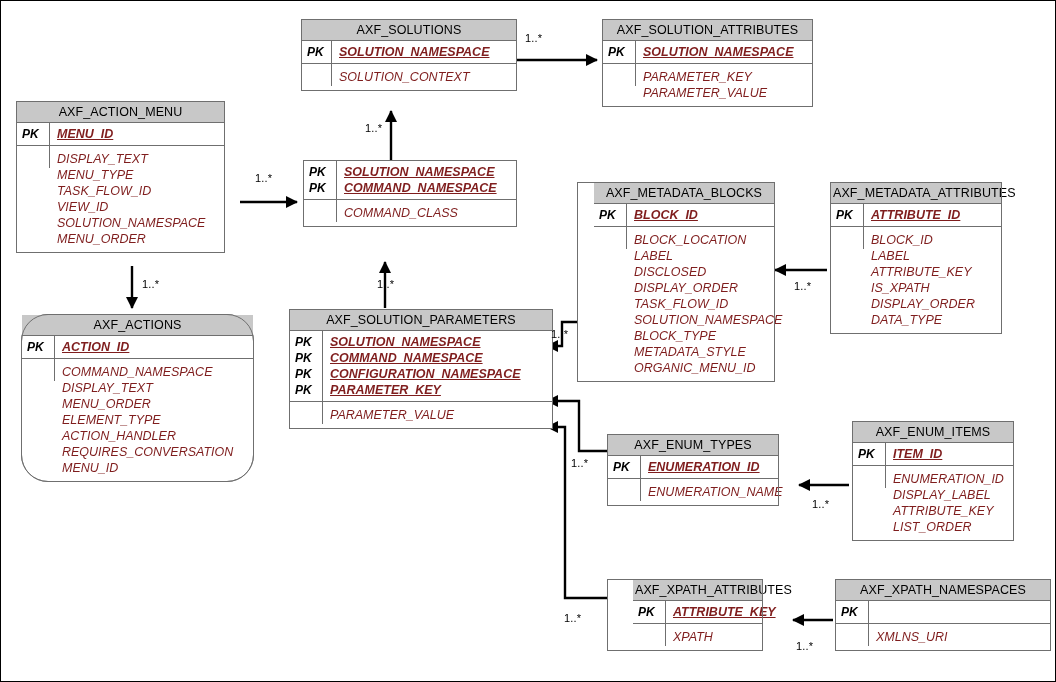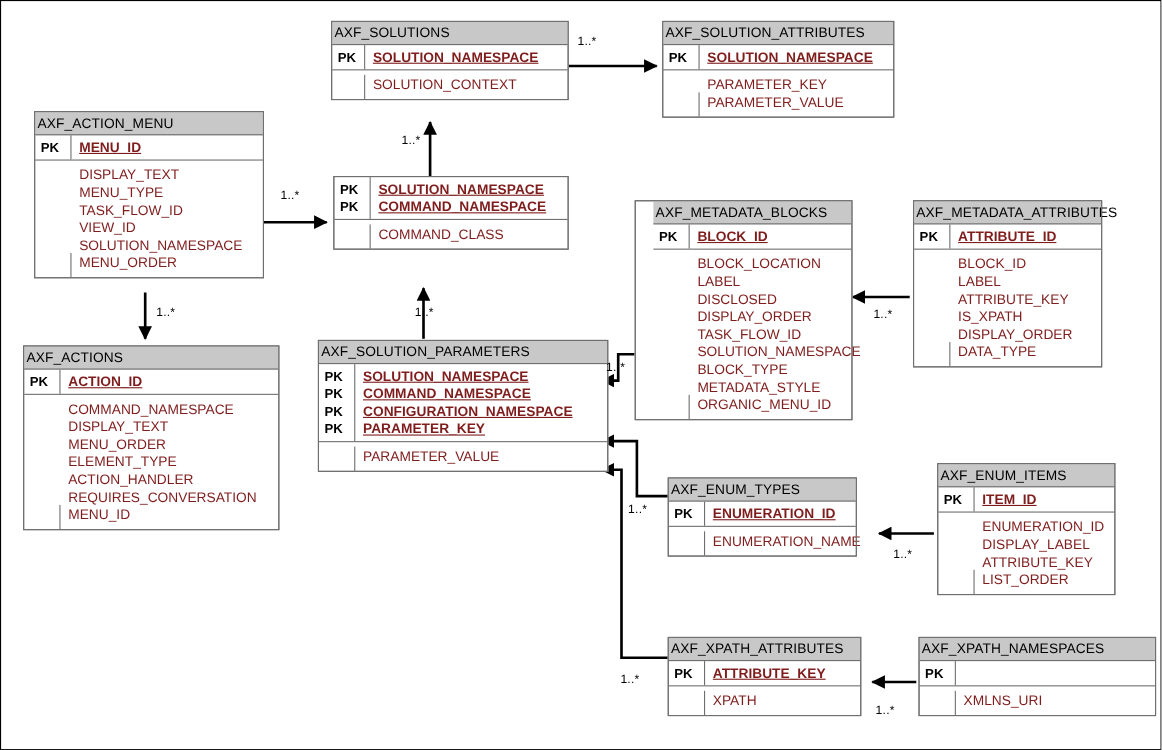--- a/index.html
+++ b/index.html
@@ -33,30 +33,31 @@
     background: #ffffff;
     border: 1px solid #777777;
     box-sizing: border-box;
     z-index: 2;
     outline: 1px solid #6f6f6f;
     outline-offset: -1px;
   }
   .ent-title {
     background: #c8c8c8;
     border-bottom: 1px solid #6f6f6f;
-    text-align: left;
+    text-align: center;
     font-size: 12.5px;
     color: #000000;
     padding: 3px 2px 3px 2px;
     letter-spacing: 0.1px;
     white-space: nowrap;
   }
   .ent-section {
     display: flex;
-    align-items: flex-end;
+    align-items: flex-start;
+    font-style: italic;
   }
   .ent-section.pk-section {
     border-bottom: 1px solid #6f6f6f;
   }
   .ent-keycol {
     flex: 0 0 auto;
     border-right: 1px solid #6f6f6f;
     box-sizing: border-box;
     padding: 3px 4px 3px 5px;
     font-size: 12px;
@@ -181,21 +182,21 @@
     </div>
     <div class="ent-section attr-section">
       <div class="ent-keycol" style="width:33px;">&nbsp;</div>
       <div class="ent-fieldcol">
         <div class="attr-field">PARAMETER_KEY</div>
         <div class="attr-field">PARAMETER_VALUE</div>
       </div>
     </div>
   </div>
 
-  <div class="entity" style="left:30px; top:100px; width:209px;">
+  <div class="entity" style="left:15px; top:100px; width:209px;">
     <div class="ent-title">AXF_ACTION_MENU</div>
     <div class="ent-section pk-section">
       <div class="ent-keycol" style="width:33px;">
         <div>PK</div>
       </div>
       <div class="ent-fieldcol">
         <div class="pk-field">MENU_ID</div>
       </div>
     </div>
     <div class="ent-section attr-section">
@@ -272,21 +273,21 @@
         <div class="attr-field">BLOCK_ID</div>
         <div class="attr-field">LABEL</div>
         <div class="attr-field">ATTRIBUTE_KEY</div>
         <div class="attr-field">IS_XPATH</div>
         <div class="attr-field">DISPLAY_ORDER</div>
         <div class="attr-field">DATA_TYPE</div>
       </div>
     </div>
   </div>
 
-  <div class="entity" style="left:20px; top:313px; width:233px;">
+  <div class="entity" style="left:20px; top:313px; width:233px;border-radius:27px;">
     <div class="ent-title">AXF_ACTIONS</div>
     <div class="ent-section pk-section">
       <div class="ent-keycol" style="width:33px;">
         <div>PK</div>
       </div>
       <div class="ent-fieldcol">
         <div class="pk-field">ACTION_ID</div>
       </div>
     </div>
     <div class="ent-section attr-section">
@@ -359,21 +360,21 @@
       <div class="ent-keycol" style="width:33px;">&nbsp;</div>
       <div class="ent-fieldcol">
         <div class="attr-field">ENUMERATION_ID</div>
         <div class="attr-field">DISPLAY_LABEL</div>
         <div class="attr-field">ATTRIBUTE_KEY</div>
         <div class="attr-field">LIST_ORDER</div>
       </div>
     </div>
   </div>
 
-  <div class="entity" style="left:606px; top:578px; width:176px;">
+  <div class="entity" style="left:606px; top:578px; width:156px;padding-left:25px;">
     <div class="ent-title">AXF_XPATH_ATTRIBUTES</div>
     <div class="ent-section pk-section">
       <div class="ent-keycol" style="width:33px;">
         <div>PK</div>
       </div>
       <div class="ent-fieldcol">
         <div class="pk-field">ATTRIBUTE_KEY</div>
       </div>
     </div>
     <div class="ent-section attr-section">

